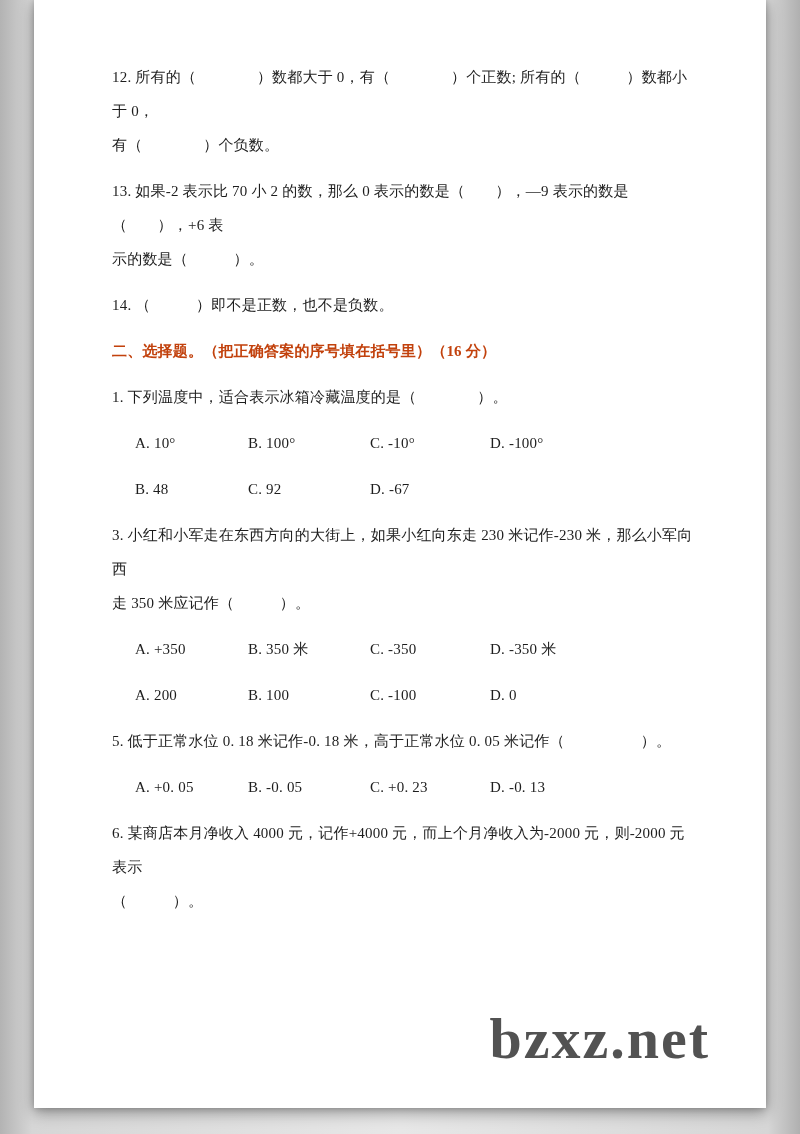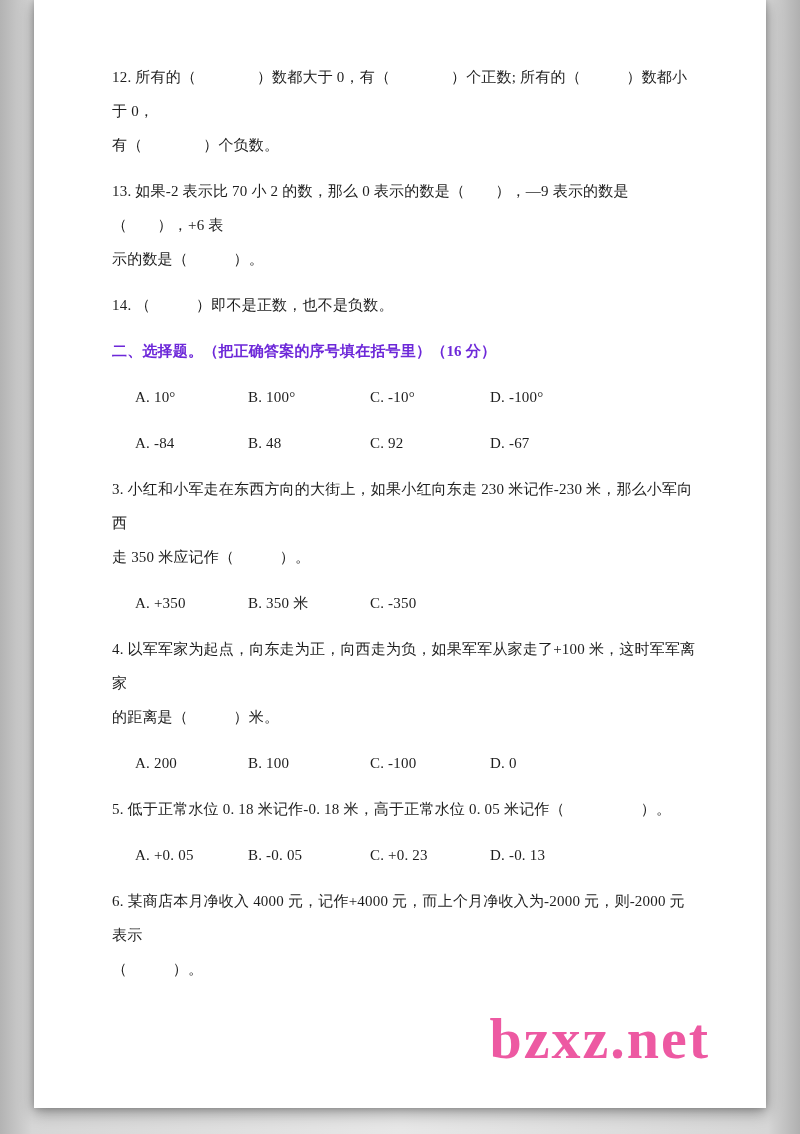--- a/index.html
+++ b/index.html
@@ -24,37 +24,37 @@
   .content {
     position: absolute;
     left: 78px; right: 70px; top: 60px;
     z-index: 1;
     color: #1d1d1d;
     font-size: 15px;
     line-height: 34px;
     letter-spacing: 0.2px;
   }
   .para { margin-bottom: 12px; }
-  .sec-header { font-weight: bold; color: #6d28d9; }
+  .sec-header { font-weight: bold; color: #c2410c; }
   .opts4 {
     display: grid;
     grid-template-columns: 113px 122px 120px auto;
     padding-left: 23px;
     font-family: Liberation Serif, serif;
   }
   .watermark {
     position: absolute;
     right: 56px;
     bottom: 36px;
     z-index: 0;
     font-family: "Liberation Serif", serif;
     font-weight: bold;
     font-size: 58px;
     letter-spacing: 2px;
-    color: #ec4899;
+    color: #404040;
     opacity: 0.9;
     user-select: none;
   }
 </style>
 </head>
 <body>
 
 <div class="canvas">
   <div class="page">
 
@@ -71,50 +71,49 @@
         <div>13. 如果-2 表示比 70 小 2 的数，那么 0 表示的数是（　　），—9 表示的数是（　　），+6 表</div>
         <div>示的数是（　　　）。</div>
       </div>
 
       <div class="para">
         <div>14. （　　　）即不是正数，也不是负数。</div>
       </div>
 
       <div class="para sec-header">二、选择题。（把正确答案的序号填在括号里）（16 分）</div>
 
+      <div class="para">
+        <div>1.  下列温度中，适合表示冰箱冷藏温度的是（　　　　）。</div>
+      </div>
       <div class="para opts4">
         <span>A. 10°</span>
         <span>B. 100°</span>
         <span>C. -10°</span>
         <span>D. -100°</span>
       </div>
 
       <div class="para">
       </div>
       <div class="para opts4">
-        <span>A. -84</span>
         <span>B. 48</span>
         <span>C. 92</span>
         <span>D. -67</span>
       </div>
 
       <div class="para">
         <div>3.  小红和小军走在东西方向的大街上，如果小红向东走 230 米记作-230 米，那么小军向西</div>
         <div>走 350 米应记作（　　　）。</div>
       </div>
       <div class="para opts4">
         <span>A. +350</span>
         <span>B. 350 米</span>
         <span>C. -350</span>
+        <span>D. -350 米</span>
       </div>
 
-      <div class="para">
-        <div>4. 以军军家为起点，向东走为正，向西走为负，如果军军从家走了+100 米，这时军军离家</div>
-        <div>的距离是（　　　）米。</div>
-      </div>
       <div class="para opts4">
         <span>A. 200</span>
         <span>B. 100</span>
         <span>C. -100</span>
         <span>D. 0</span>
       </div>
 
       <div class="para">
         <div>5. 低于正常水位 0. 18 米记作-0. 18 米，高于正常水位 0. 05 米记作（　　　　　）。</div>
       </div>

